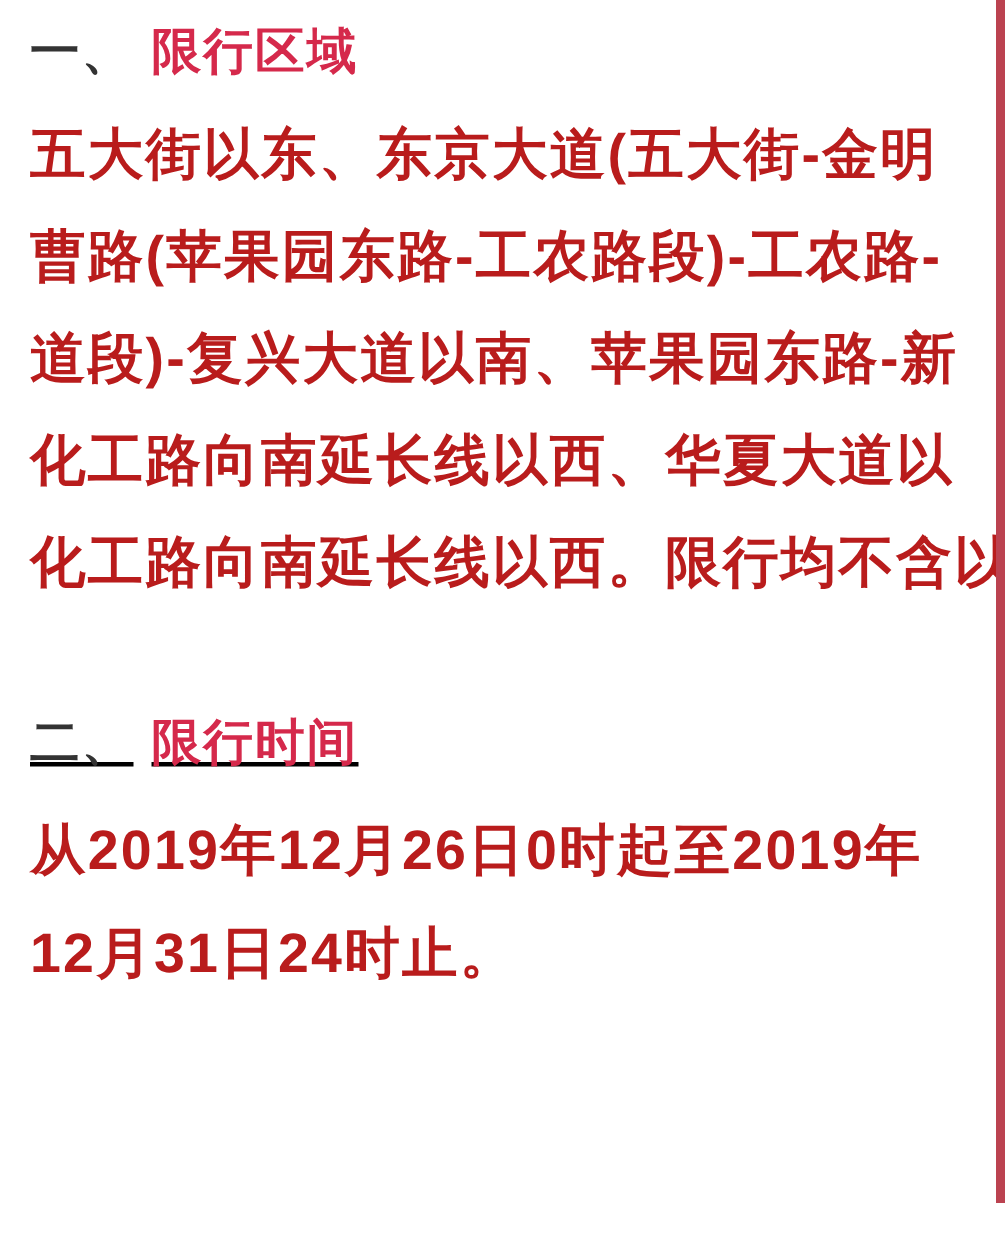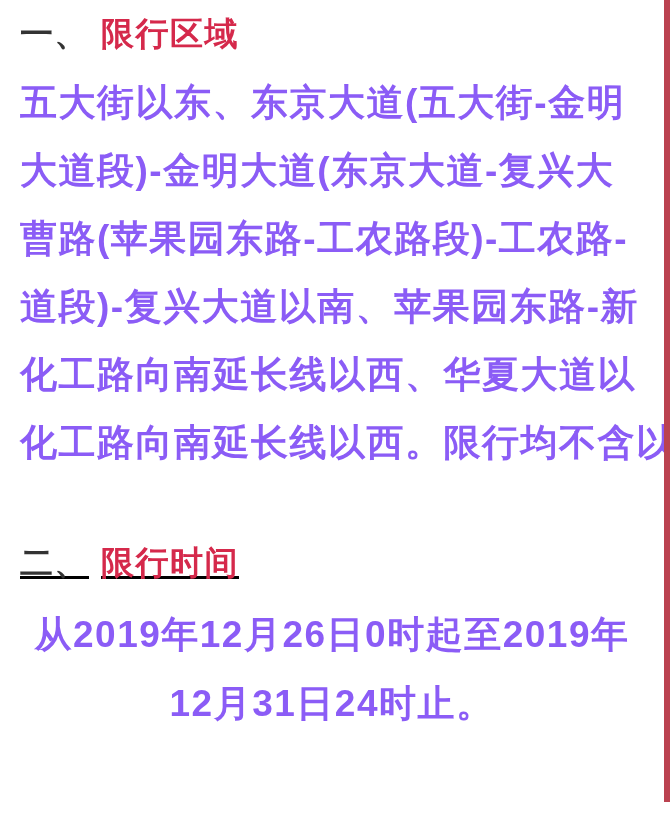--- a/index.html
+++ b/index.html
@@ -36,46 +36,45 @@
   }
   .heading-number {
     color: #333333;
     margin-right: 12px;
   }
   .heading-title {
     color: #d5294b;
   }
   .para {
     margin: 0;
-    color: #8b5cf6;
+    color: #b91c1c;
   }
   .para .line {
     font-size: 37px;
     line-height: 68px;
     letter-spacing: 1.5px;
     white-space: nowrap;
   }
   .para-1 { margin-top: 13px; }
   .heading-2 { margin-top: 64px; text-decoration: underline; }
-  .para-2 { margin-top: 15px; text-align: center; }
+  .para-2 { margin-top: 15px; }
   .para-2 .line { line-height: 69px; }
 </style>
 </head>
 <body>
 
 <div class="page">
   <div class="content">
 
     <h2 class="section-heading heading-1">
       <span class="heading-number">一、</span><span class="heading-title">限行区域</span>
     </h2>
 
     <div class="para para-1">
       <div class="line">五大街以东、东京大道(五大街-金明</div>
-      <div class="line">大道段)-金明大道(东京大道-复兴大</div>
       <div class="line">曹路(苹果园东路-工农路段)-工农路-</div>
       <div class="line">道段)-复兴大道以南、苹果园东路-新</div>
       <div class="line">化工路向南延长线以西、华夏大道以</div>
       <div class="line">化工路向南延长线以西。限行均不含以</div>
     </div>
 
     <h2 class="section-heading heading-2">
       <span class="heading-number">二、</span><span class="heading-title">限行时间</span>
     </h2>
 

